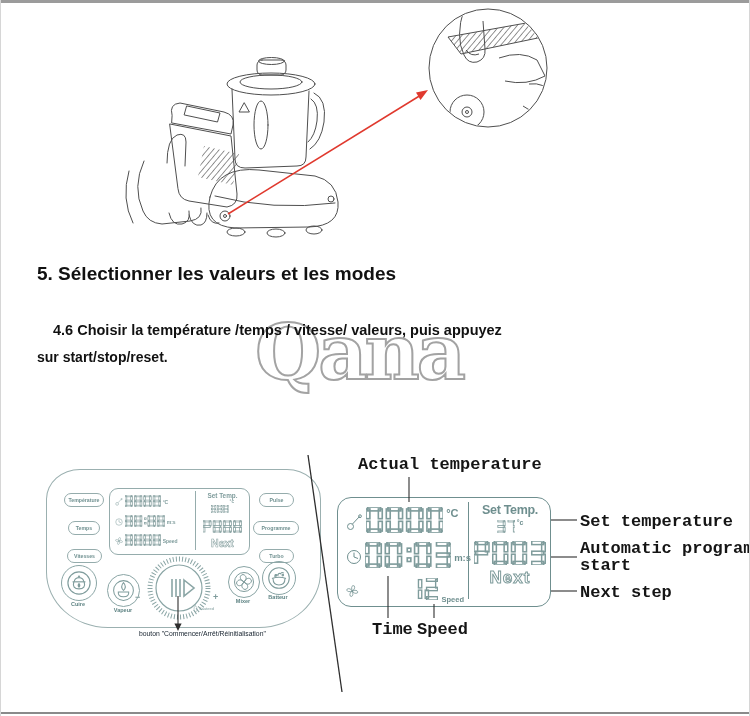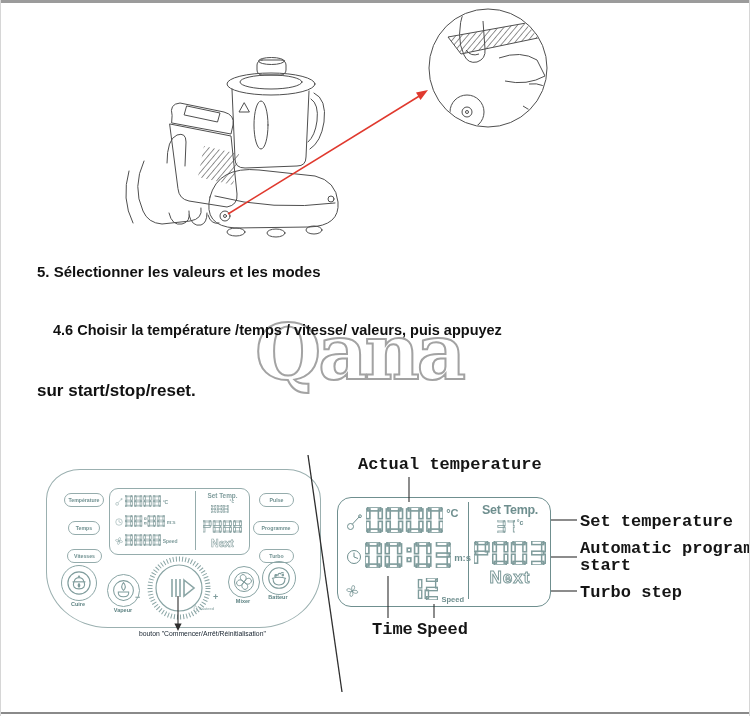--- a/index.html
+++ b/index.html
@@ -2,21 +2,21 @@
 <html><head>
 <meta charset="utf-8">
 <style>
   html,body{margin:0;padding:0;background:#fff;}
   .page{position:relative;width:750px;height:716px;background:#fff;overflow:hidden;
         font-family:"Liberation Sans",sans-serif;box-sizing:border-box;
         border-left:1px solid #d6d6d6;border-right:1px solid #d6d6d6;}
   .abs{position:absolute;}
   .rule-top{left:0;top:0;width:100%;height:3px;background:#9b9b9b;}
   .rule-bottom{left:0;top:712px;width:100%;height:2px;background:#8a8a8a;}
-  .heading{color:#111;font-weight:bold;font-size:15px;z-index:2;white-space:nowrap;}
+  .heading{color:#111;font-weight:bold;font-size:19px;z-index:2;white-space:nowrap;}
   .watermark{left:228px;top:308px;width:260px;text-align:center;z-index:1;
              font-family:"DejaVu Serif",serif;font-size:76px;font-weight:bold;
              color:rgba(255,255,255,.85);-webkit-text-stroke:2px #a3a3a3;letter-spacing:-3px;}
   
   .panel{left:45px;top:469px;width:273px;height:157px;border:1.3px solid #9bb0b0;
          border-radius:34px 34px 62px 62px / 30px 30px 56px 56px;z-index:2;}
   .pill{position:absolute;border:1px solid #95acac;border-radius:8px;color:#6f9090;
         text-align:center;font-size:5.2px;line-height:12px;height:12px;font-weight:bold;}
   .mini-display{position:absolute;left:62px;top:18px;width:139px;height:65px;
                 border:1px solid #95acac;border-radius:9px;}
@@ -109,21 +109,21 @@
     </g>
     <g>
       <line x1="227" y1="211" x2="420" y2="92" stroke="#e0392e" stroke-width="1.5"></line>
       <polygon points="427,87 419.5,97 415,89.5" fill="#e0392e"></polygon>
     </g>
   </svg>
 
   <div class="abs watermark">Qana</div>
   <div class="abs heading" style="left:36px;top:263px;">5. Sélectionner les valeurs et les modes</div>
   <div class="abs heading" style="left:52px;top:322px;font-size:14.5px;">4.6  Choisir la température /temps / vitesse/ valeurs, puis appuyez</div>
-  <div class="abs heading" style="left:36px;top:349px;font-size:17px;margin-top:32px;">sur start/stop/reset.</div>
+  <div class="abs heading" style="left:36px;top:349px;font-size:14px;">sur start/stop/reset.</div>
 
   <div class="abs panel">
     <div class="pill" style="left:17px;top:23px;width:38px;">Température</div>
     <div class="pill" style="left:21px;top:51px;width:30px;">Temps</div>
     <div class="pill" style="left:20px;top:79px;width:33px;">Vitesses</div>
     <div class="pill" style="left:212px;top:23px;width:33px;">Pulse</div>
     <div class="pill" style="left:206px;top:51px;width:44px;">Programme</div>
     <div class="pill" style="left:212px;top:79px;width:33px;">Turbo</div>
 
     <div class="mini-display">
@@ -508,21 +508,21 @@
           </svg>
         </div>
       <div class="lcd-hollow" style="margin-top:3px;">Next</div>
     </div>
   </div>
 
   <div class="abs callout" style="left:357px;top:455px;">Actual temperature</div>
   <div class="abs callout" style="left:579px;top:512px;">Set temperature</div>
   <div class="abs callout" style="left:579px;top:539px;">Automatic program</div>
   <div class="abs callout" style="left:579px;top:556px;">start</div>
-  <div class="abs callout" style="left:579px;top:583px;">Turbo step</div>
+  <div class="abs callout" style="left:579px;top:583px;">Next step</div>
   <div class="abs callout" style="left:371px;top:620px;">Time</div>
   <div class="abs callout" style="left:416px;top:620px;">Speed</div>
 
   <svg class="abs overlay" width="750" height="716" viewBox="0 0 750 716">
     <g stroke="#2e2e2e" stroke-width="1.1" fill="none">
       <line x1="408" y1="477" x2="408" y2="502"></line>
       <line x1="550" y1="520" x2="576" y2="520"></line>
       <line x1="550" y1="557" x2="576" y2="557"></line>
       <line x1="550" y1="591" x2="576" y2="591"></line>
       <line x1="387" y1="576" x2="387" y2="618"></line>

